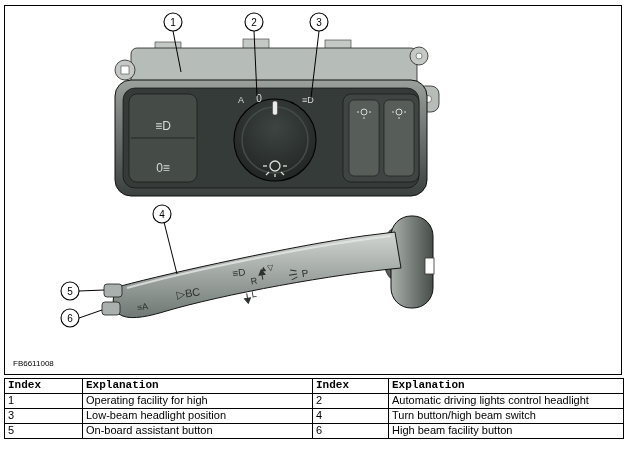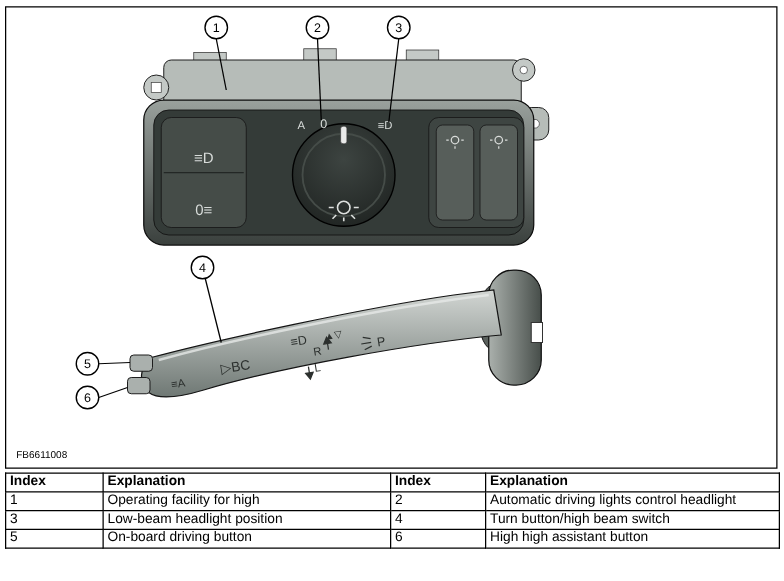--- a/index.html
+++ b/index.html
@@ -32,21 +32,21 @@
     border-collapse: collapse;
     table-layout: fixed;
     font-size: 11px; color: #000;
   }
   .legend-table th, .legend-table td {
     border: 1px solid #000;
     padding: 0 3px;
     text-align: left; vertical-align: top;
     line-height: 13px;
   }
-  .legend-table th { font-weight: bold; height: 15px; }
+  .legend-table th { font-weight: bold; height: 15px; font-family: Liberation Mono, monospace; }
   .legend-table td { height: 15px; font-weight: normal; }
   col.c-index  { width: 78px; }
   col.c-exp1   { width: 230px; }
   col.c-index2 { width: 76px; }
   col.c-exp2   { width: 235px; }
 </style>
 </head>
 <body>
 
 <div class="figure-box">
@@ -232,18 +232,18 @@
       <td>Automatic driving lights control headlight</td>
     </tr>
     <tr>
       <td>3</td>
       <td>Low-beam headlight position</td>
       <td>4</td>
       <td>Turn button/high beam switch</td>
     </tr>
     <tr>
       <td>5</td>
-      <td>On-board driving button</td>
+      <td>On-board assistant button</td>
       <td>6</td>
-      <td>High high assistant button</td>
+      <td>High beam facility button</td>
     </tr>
   </tbody>
 </table>
 
 </body></html>

